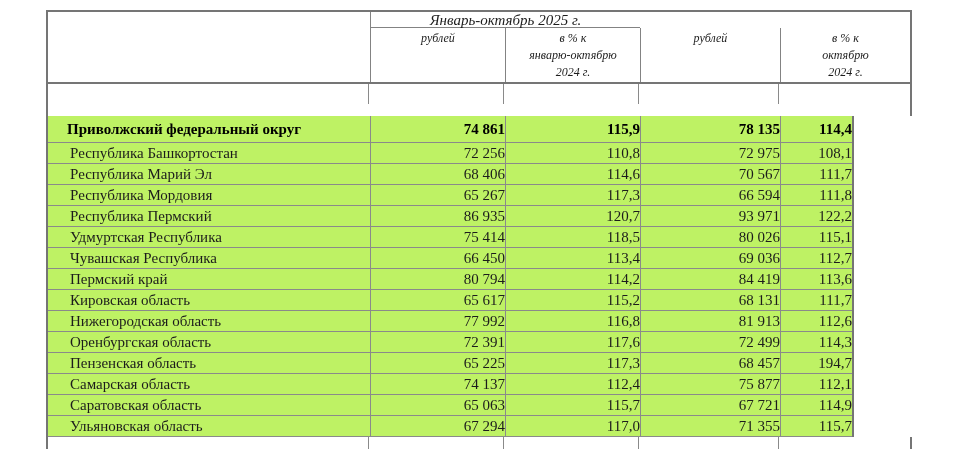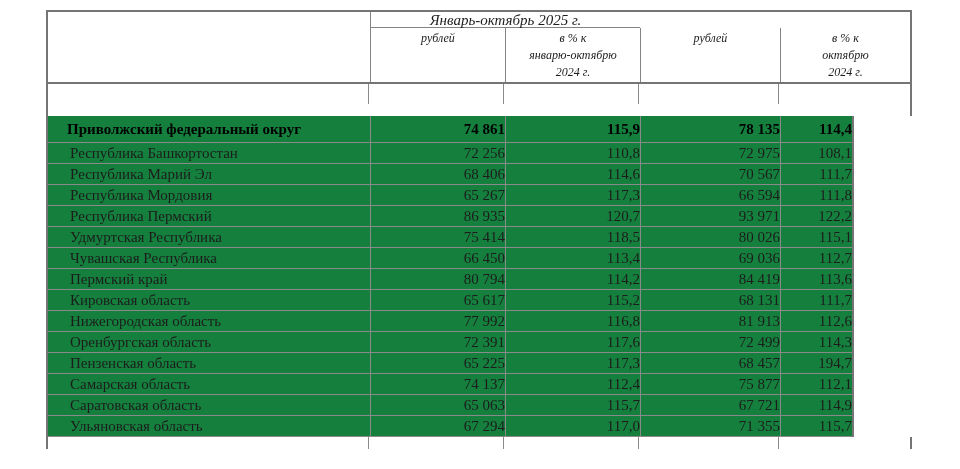--- a/index.html
+++ b/index.html
@@ -68,21 +68,21 @@
   
   .body-tbl {
     position: absolute;
     left: 46px; top: 116px;
     width: 808px;
     border-left: 2px solid #757575;
     border-right: 2px solid #757575;
     display: grid;
     grid-template-columns: 322px 135px 135px 140px 1fr;
     grid-template-rows: 27px repeat(14, 21px);
-    background: #15803d;
+    background: #bef264;
     font-size: 15px;
   }
   .cell {
     border-bottom: 1px solid #8a8a8a;
     line-height: 20px;
     overflow: hidden;
     white-space: nowrap;
   }
   .cell.num { text-align: right; border-left: 1px solid #8a8a8a; }
   .cell.name { padding-left: 22px; }

